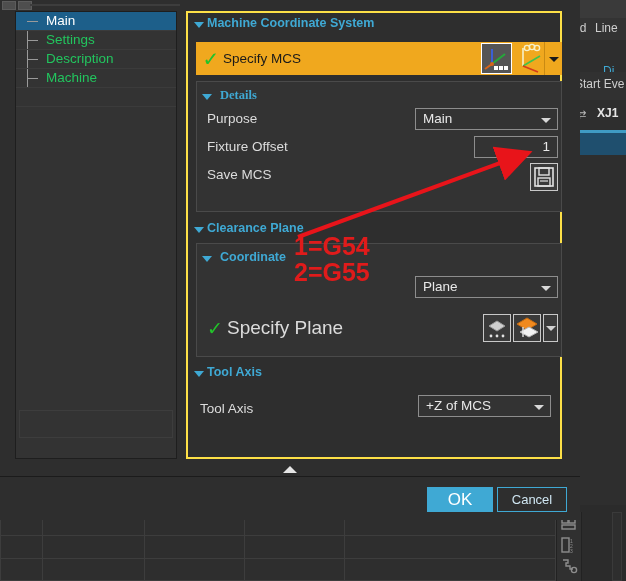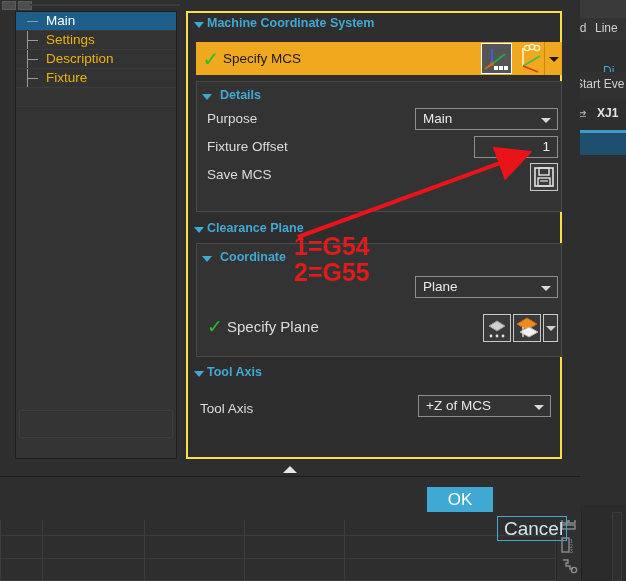--- a/index.html
+++ b/index.html
@@ -42,21 +42,21 @@
   #dialog{position:absolute;left:0;top:0;width:580px;height:520px;background:#2e2e2e;}
 
   
   #dlg-top{position:absolute;left:0;top:0;width:580px;height:11px;background:#2e2e2e;}
   .dlg-top-ic{position:absolute;top:1px;width:14px;height:9px;background:#4e4e4e;border:1px solid #5c5c5c;box-sizing:border-box;}
   #dlg-top-line{position:absolute;left:30px;top:4px;width:150px;height:2px;background:#3d3d3d;}
 
   
   #tree-panel{position:absolute;left:15px;top:11px;width:162px;height:448px;background:#333;border:1px solid #1e1e1e;box-sizing:border-box;}
   .tree-row{position:absolute;left:0;width:160px;height:19px;box-sizing:border-box;border-bottom:1px solid #3b3b3b;}
-  .tree-row .lbl{position:absolute;left:30px;top:1px;font-size:13.5px;color:#eab308;white-space:nowrap;}
+  .tree-row .lbl{position:absolute;left:30px;top:1px;font-size:13.5px;color:#22c55e;white-space:nowrap;}
   .tree-row.sel{background:#1d5f8a;}
   .tree-row.sel .lbl{color:#ffffff;}
   .tree-guide{position:absolute;background:#9a9a9a;}
 
   
   #content{position:absolute;left:186px;top:11px;width:376px;height:448px;background:#2e2e2e;border:2px solid #fde047;box-sizing:border-box;}
 
   .group{position:absolute;box-sizing:border-box;}
   .grp-title{position:absolute;left:0;top:0;height:16px;color:#3fa9d4;font-size:12.5px;font-weight:bold;white-space:nowrap;padding-left:17px;}
   .tri{position:absolute;left:4px;top:6px;width:0;height:0;border-left:5px solid transparent;border-right:5px solid transparent;border-top:6px solid #3fa9d4;}
@@ -78,33 +78,33 @@
   .combo .val{position:absolute;left:7px;top:2px;color:#e8e8e8;font-size:13.5px;white-space:nowrap;}
   .combo .arr{position:absolute;right:6px;top:9px;width:0;height:0;border-left:5px solid transparent;border-right:5px solid transparent;border-top:5px solid #d8d8d8;}
 
   .field{position:absolute;box-sizing:border-box;border:1px solid #8d8d8d;background:#333;height:22px;}
   .field .val{position:absolute;right:7px;top:2px;color:#e8e8e8;font-size:13.5px;}
 
   .sqbtn{position:absolute;box-sizing:border-box;border:1px solid #c8c8c8;background:#3a3a3a;}
 
   .checkline{position:absolute;display:flex;align-items:center;}
   .checkline .ck{color:#22c32a;font-size:19px;font-weight:bold;width:20px;line-height:1;}
-  .checkline .tx{color:#dcdcdc;font-size:15px;}
+  .checkline .tx{color:#dcdcdc;font-size:19px;}
 
   
   .annot{position:absolute;color:#e01b1b;font-weight:bold;font-size:25px;letter-spacing:0px;font-family:"Liberation Sans",sans-serif;}
   #arrow-svg{position:absolute;left:180px;top:140px;width:400px;height:250px;pointer-events:none;}
 
   
   #collapse-chev{position:absolute;left:283px;top:466px;width:0;height:0;border-left:7px solid transparent;border-right:7px solid transparent;border-bottom:7px solid #e6e6e6;}
   #dlg-divider{position:absolute;left:0;top:476px;width:580px;height:1px;background:#1b1b1b;}
 
   
   #btn-ok{position:absolute;left:427px;top:487px;width:66px;height:25px;background:#3fa9d4;border:none;color:#ffffff;font-size:17px;font-family:"Liberation Sans",sans-serif;cursor:pointer;}
-  #btn-cancel{position:absolute;left:497px;top:516px;width:70px;height:25px;background:transparent;border:1px solid #3fa9d4;color:#cfe6f2;font-size:19px;font-family:"Liberation Sans",sans-serif;cursor:pointer;}
+  #btn-cancel{position:absolute;left:497px;top:487px;width:70px;height:25px;background:transparent;border:1px solid #3fa9d4;color:#cfe6f2;font-size:13px;font-family:"Liberation Sans",sans-serif;cursor:pointer;}
 </style>
 </head>
 <body>
 
 <div id="app-bg"></div>
 
 <div id="bg-right-panel"></div>
 <div id="bg-top-strip">
   
   
@@ -185,21 +185,21 @@
     <div class="tree-row" style="top:19px;">
       <div class="tree-guide" style="left:11px;top:9px;width:11px;height:1px;"></div>
       <span class="lbl">Settings</span>
     </div>
     <div class="tree-row" style="top:38px;">
       <div class="tree-guide" style="left:11px;top:9px;width:11px;height:1px;"></div>
       <span class="lbl">Description</span>
     </div>
     <div class="tree-row" style="top:57px;">
       <div class="tree-guide" style="left:11px;top:9px;width:11px;height:1px;"></div>
-      <span class="lbl">Fixture</span>
+      <span class="lbl">Machine</span>
     </div>
     <div class="tree-row" style="top:76px;"></div>
     <div class="tree-row" style="top:95px;border-bottom:none;"></div>
 
     <div style="position:absolute;left:3px;top:398px;width:154px;height:28px;border:1px solid #3d3d3d;box-sizing:border-box;"></div>
   </div>
 
   <div id="content">
 
     <div class="group" style="left:2px;top:3px;width:372px;height:200px;">
@@ -231,21 +231,21 @@
             <circle cx="18" cy="5" r="2.6" fill="none" stroke="#f7f0c8" stroke-width="1.4"></circle>
             <circle cx="23" cy="6" r="2.6" fill="none" stroke="#f7f0c8" stroke-width="1.4"></circle>
           </svg>
         </span>
         <span id="mcs-btn3">
           <span class="caret-dn"></span>
         </span>
       </div>
 
       <div class="panel-box" style="left:6px;top:65px;width:366px;height:131px;">
-        <div class="grp-title" style="top:6px;left:6px;">
+        <div class="grp-title" style="top:6px;left:6px;font-family:Liberation Serif, serif;">
           <span class="tri" style="left:-1px;"></span>
           <span>Details</span>
         </div>
 
         <span class="row-label" style="left:10px;top:29px;">Purpose</span>
         <div class="combo" style="left:218px;top:26px;width:143px;">
           <span class="val">Main</span>
           <span class="arr"></span>
         </div>
 

